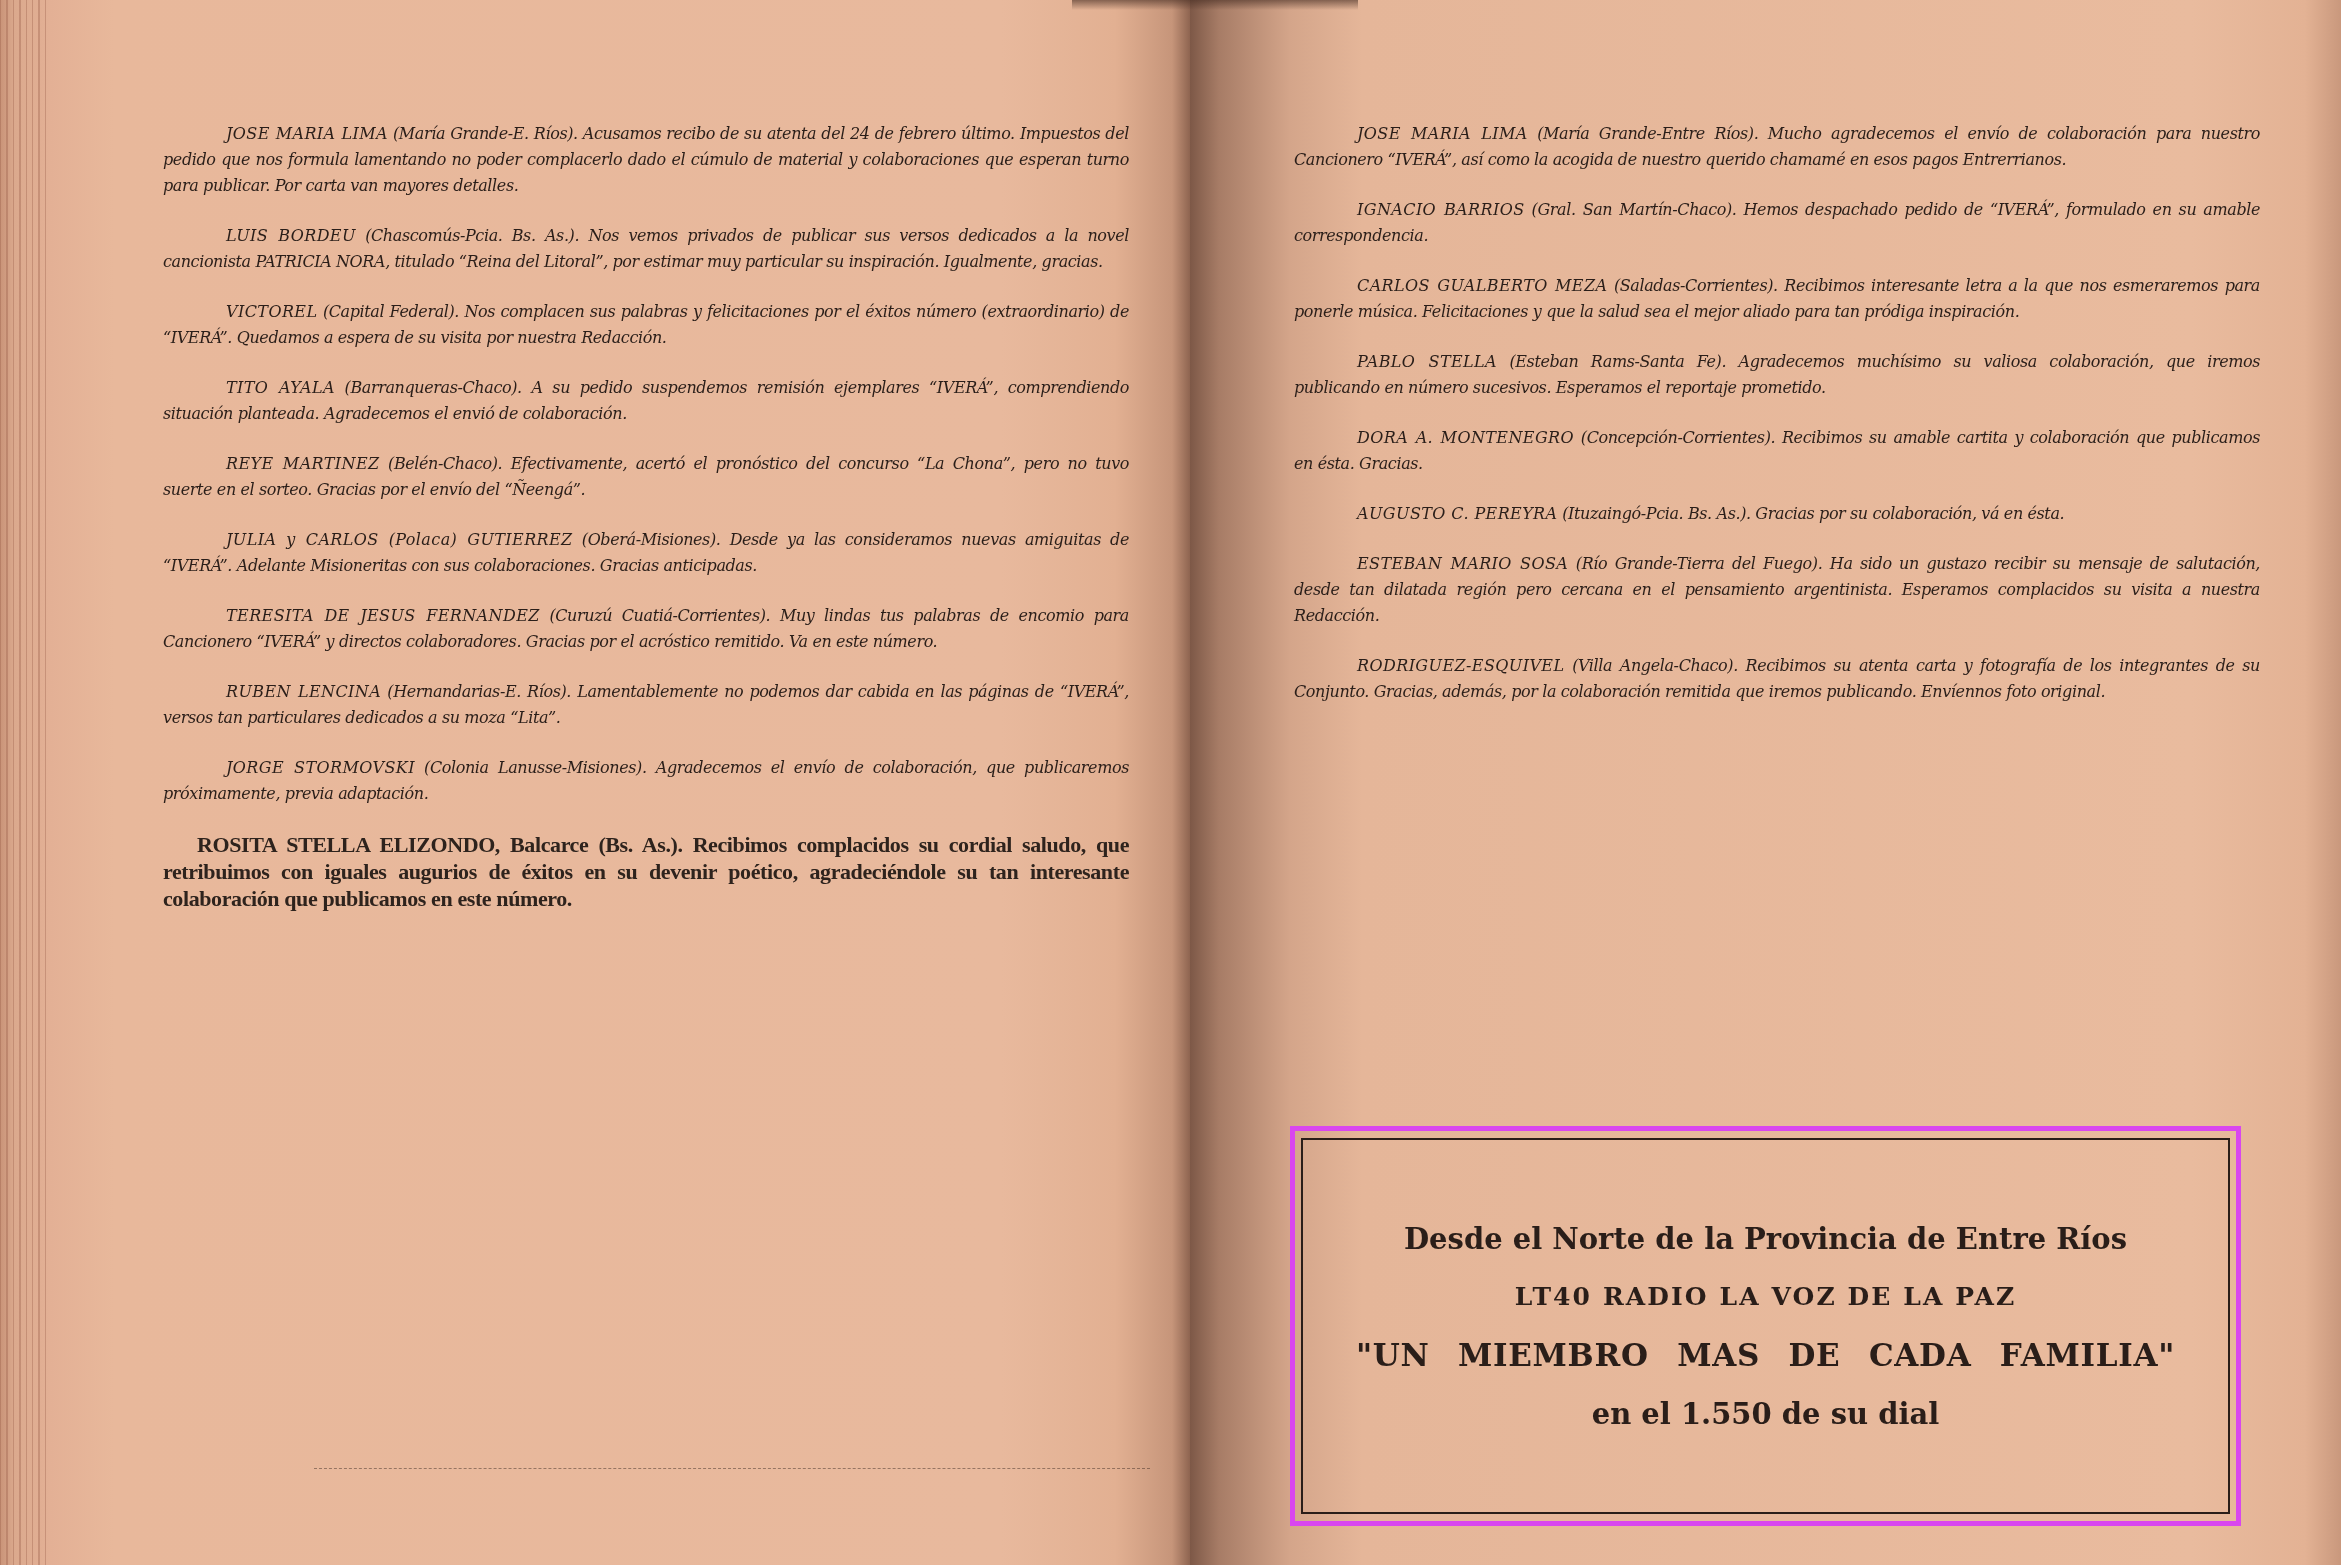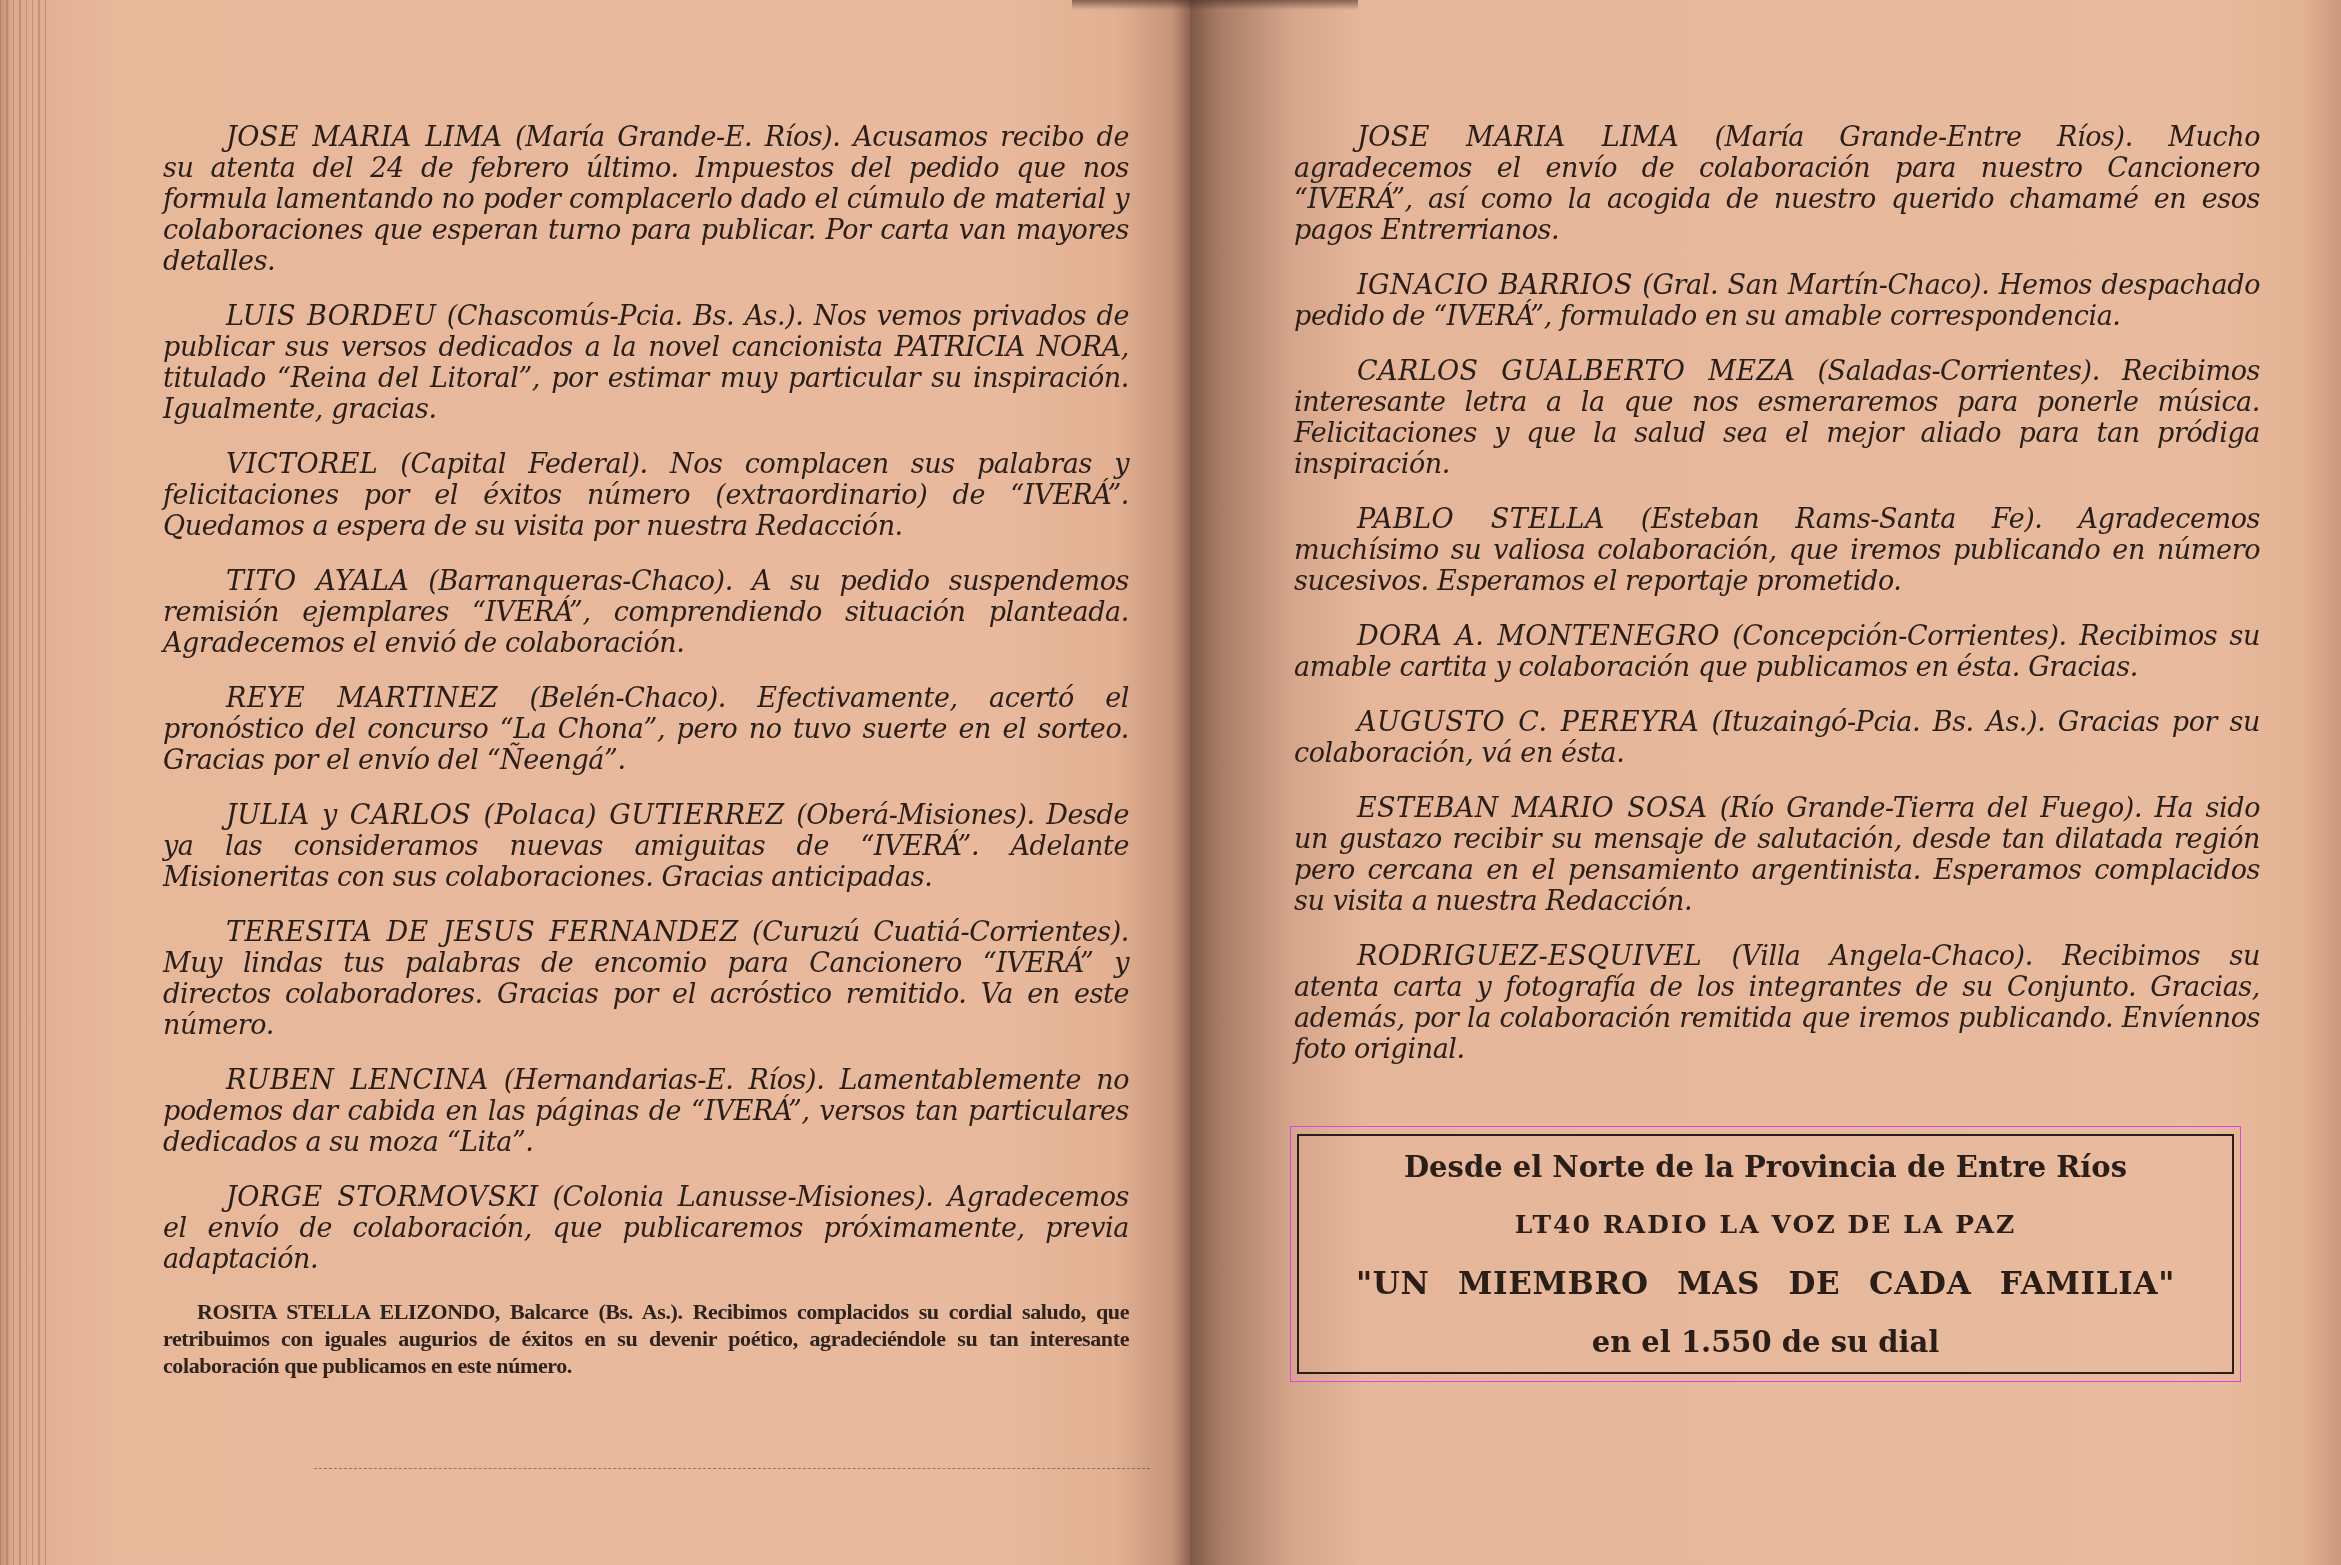--- a/index.html
+++ b/index.html
@@ -34,39 +34,39 @@
   }
   .column {
     position: absolute;
     color: #2a1e19;
     font-family: "DejaVu Serif", serif;
     font-style: italic;
   }
   .left .column { left: 163px; top: 121px; width: 966px; }
   .right .column { left: 104px; top: 121px; width: 966px; }
   .entry {
-    font-size: 27px; line-height: 31px;
+    font-size: 16px; line-height: 26px;
     text-align: justify; margin: 0 0 24px 0;
     letter-spacing: -0.4px;
   }
   .entry .indent { display: inline-block; width: 63px; }
   .entry .name { font-style: italic; letter-spacing: 0.4px; }
   .entry.upright {
     font-style: normal; font-size: 22px; line-height: 27px;
     margin-top: 14.3px; font-family: "Liberation Serif", serif; font-weight: bold;
     color: #2e231d;
   }
   .dotted-rule {
     position: absolute; left: 314px; top: 1468px; width: 836px; height: 0;
     border-top: 1.4px dashed rgba(50,35,28,0.45);
   }
   .ad-box {
-    position: absolute; left: 1290px; top: 1126px; width: 951px; height: 256px;
+    position: absolute; left: 1290px; top: 1126px; width: 951px; height: 400px;
     box-sizing: border-box;
-    border: 1px solid #d946ef;
+    border: 5px solid #d946ef;
   }
   .ad-inner {
     position: absolute; left: 5.7px; top: 7.1px; right: 5.7px; bottom: 7.1px;
     border: 2.1px solid #2a1e19;
     display: flex; flex-direction: column; align-items: center; justify-content: center;
   }
   .ad-line {
     font-family: "DejaVu Serif", serif; font-weight: bold;
     color: #2a1e19; text-align: center; white-space: pre;
   }

